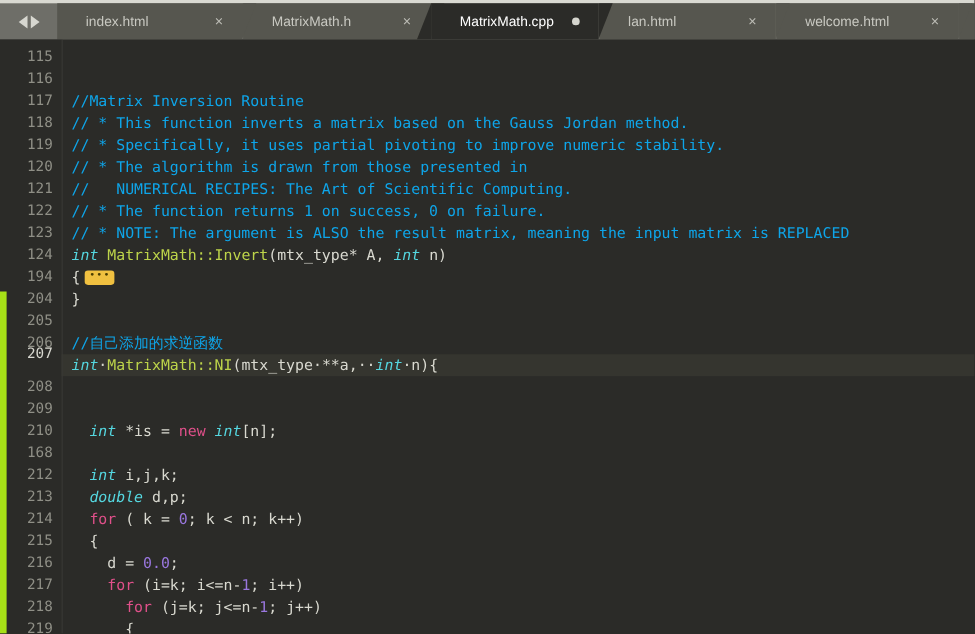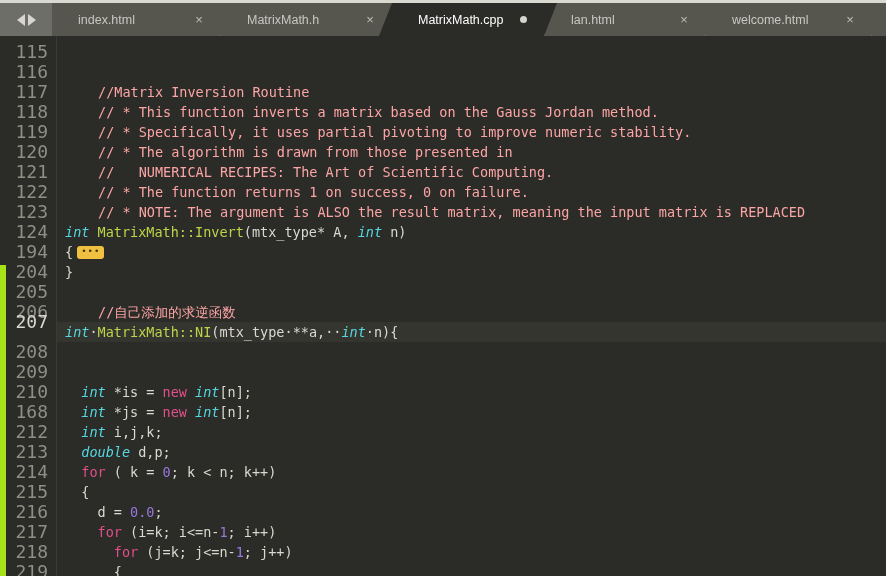--- a/index.html
+++ b/index.html
@@ -152,21 +152,21 @@
     width: 1px; height: 540px;
     background: #3a3a36;
   }
   .lnum {
     position: absolute;
     right: 8px;
     width: 44px;
     text-align: right;
     color: #8f8f86;
     font-family: "DejaVu Sans Mono", monospace;
-    font-size: 18px;
+    font-size: 13px;
     line-height: 20px;
     height: 20px;
   }
   .lnum.cur { color: #d8d8d0; }
 
   #code {
     position: absolute;
     left: 57px; top: 0;
     width: 829px;
     height: 540px;
@@ -186,21 +186,21 @@
   }
   .hl-row-bg {
     position: absolute;
     left: 0;
     width: 886px;
     height: 20px;
     background: #35352f;
   }
 
   
-  .t-cmt  { color: #fca5a5; margin-left: 33px; }
+  .t-cmt  { color: #0ea5e9; }
   .t-type { color: #55d7e0; font-style: italic; }
   .t-fn   { color: #bdd44a; }
   .t-new  { color: #e0508a; }
   .t-for  { color: #e0508a; }
   .t-num  { color: #9a77df; }
   .t-plain{ color: #d9d9d0; }
 
   
   .fold {
     display: inline-block;
@@ -301,21 +301,20 @@
       <div class="cline" style="top: 166px;"><span class="t-cmt">// * NOTE: The argument is ALSO the result matrix, meaning the input matrix is REPLACED</span></div>
       <div class="cline" style="top: 186px;"><span class="t-type">int</span><span class="t-plain"> </span><span class="t-fn">MatrixMath::Invert</span><span class="t-plain">(mtx_type* A, </span><span class="t-type">int</span><span class="t-plain"> n)</span></div>
       <div class="cline" style="top: 206px;"><span class="t-plain">{</span><span class="fold">•••</span></div>
       <div class="cline" style="top: 226px;"><span class="t-plain">}</span></div>
       <div class="cline" style="top: 246px;"></div>
       <div class="cline" style="top: 266px;"><span class="t-cmt">//自己添加的求逆函数</span></div>
       <div class="cline" style="top: 286px;"><span class="t-type">int</span><span class="t-ws">·</span><span class="t-fn">MatrixMath::NI</span><span class="t-plain">(mtx_type</span><span class="t-ws">·</span><span class="t-plain">**a,</span><span class="t-ws">··</span><span class="t-type">int</span><span class="t-ws">·</span><span class="t-plain">n){</span></div>
       <div class="cline" style="top: 306px;"></div>
       <div class="cline" style="top: 326px;"></div>
       <div class="cline" style="top: 346px;"><span class="t-plain">  </span><span class="t-type">int</span><span class="t-plain"> *is = </span><span class="t-new">new</span><span class="t-plain"> </span><span class="t-type">int</span><span class="t-plain">[n];</span></div>
-      <div class="cline" style="top: 366px;"><span class="t-plain">  </span><span class="t-type">int</span><span class="t-plain"> *js = </span><span class="t-new">new</span><span class="t-plain"> </span><span class="t-type">int</span><span class="t-plain">[n];</span></div>
       <div class="cline" style="top: 386px;"><span class="t-plain">  </span><span class="t-type">int</span><span class="t-plain"> i,j,k;</span></div>
       <div class="cline" style="top: 406px;"><span class="t-plain">  </span><span class="t-type">double</span><span class="t-plain"> d,p;</span></div>
       <div class="cline" style="top: 426px;"><span class="t-plain">  </span><span class="t-for">for</span><span class="t-plain"> ( k = </span><span class="t-num">0</span><span class="t-plain">; k &lt; n; k++)</span></div>
       <div class="cline" style="top: 446px;"><span class="t-plain">  {</span></div>
       <div class="cline" style="top: 466px;"><span class="t-plain">    d = </span><span class="t-num">0.0</span><span class="t-plain">;</span></div>
       <div class="cline" style="top: 486px;"><span class="t-plain">    </span><span class="t-for">for</span><span class="t-plain"> (i=k; i&lt;=n-</span><span class="t-num">1</span><span class="t-plain">; i++)</span></div>
       <div class="cline" style="top: 506px;"><span class="t-plain">      </span><span class="t-for">for</span><span class="t-plain"> (j=k; j&lt;=n-</span><span class="t-num">1</span><span class="t-plain">; j++)</span></div>
       <div class="cline" style="top: 526px;"><span class="t-plain">      {</span></div>
     </div>
 </div>

